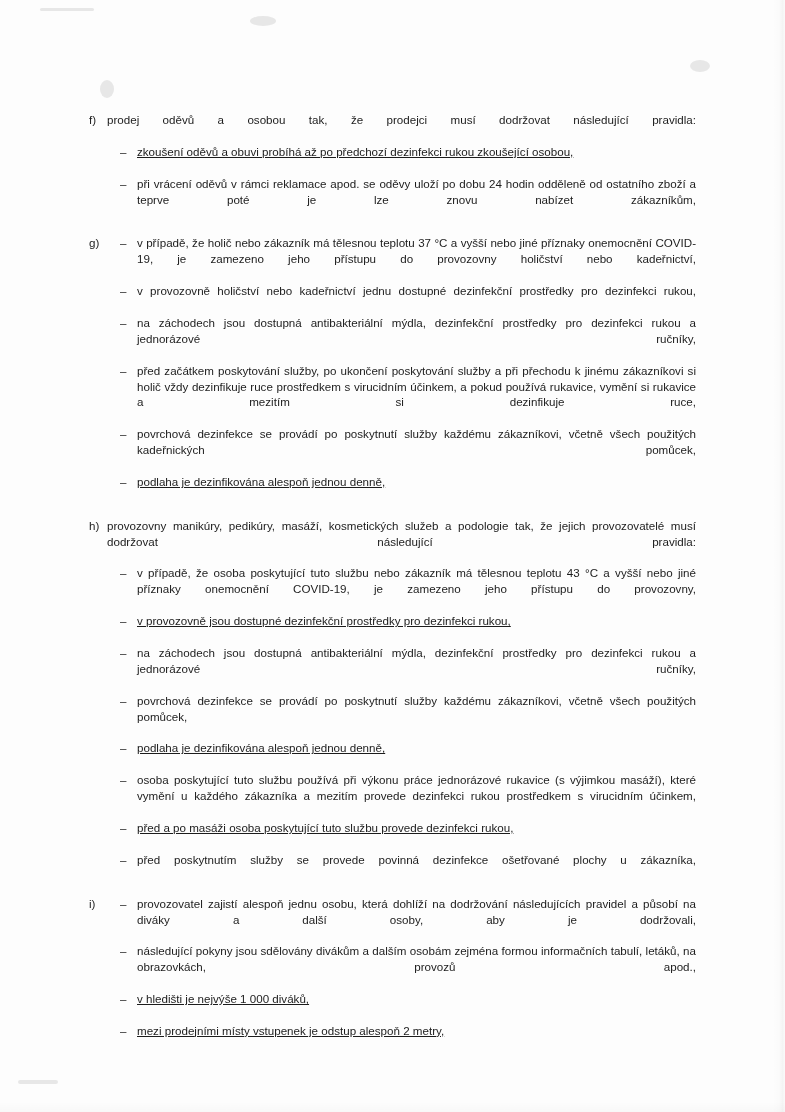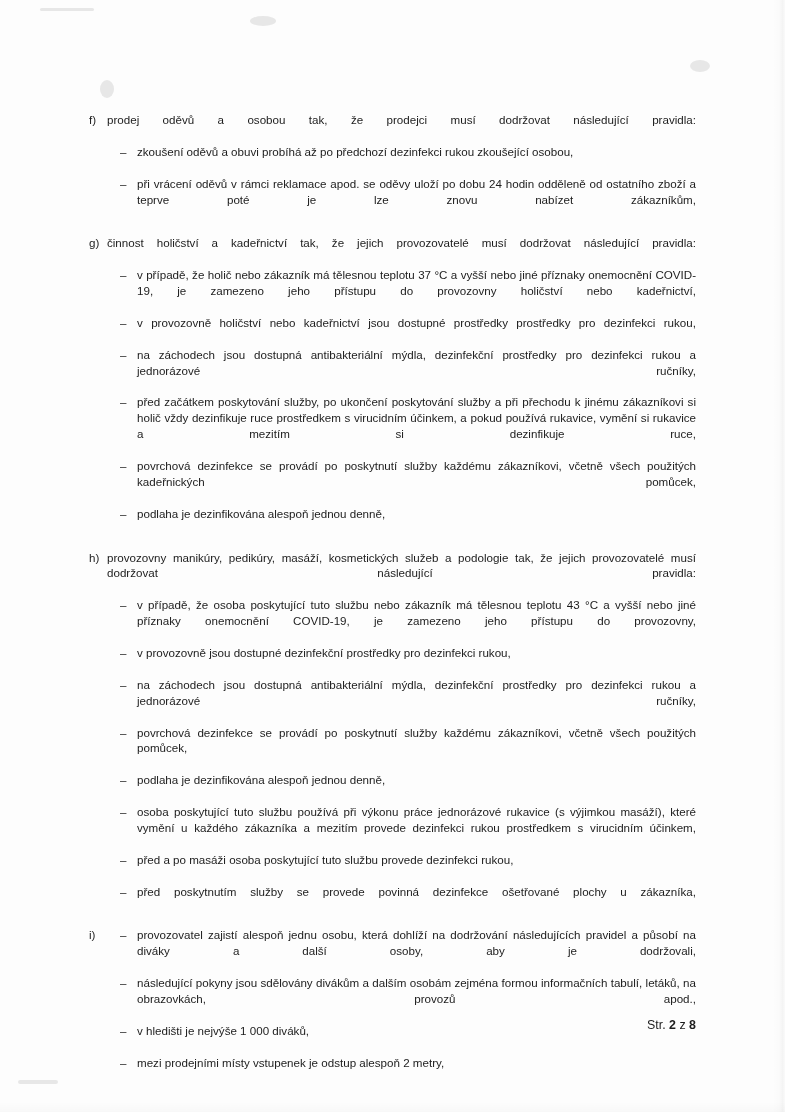--- a/index.html
+++ b/index.html
@@ -112,20 +112,21 @@
     font-size: 11.6px;
   }
   .dash-text {
     display: block;
     text-align: justify;
     text-justify: inter-word;
   }
   
   .dash-item.single .dash-text {
     text-align: left;
+    text-decoration: underline;
   }
 
   
   .page-footer {
     position: absolute;
     left: 89px;
     top: 1017px;
     width: 607px;
     text-align: right;
     font-size: 12.4px;
@@ -158,29 +159,28 @@
         </li>
         <li class="dash-item">
           <span class="dash-marker">–</span>
           <span class="dash-text">při vrácení oděvů v rámci reklamace apod. se oděvy uloží po dobu 24 hodin odděleně od ostatního zboží a teprve poté je lze znovu nabízet zákazníkům,</span>
         </li>
       </ul>
     </div>
 
     <div class="lettered-item">
       <span class="lettered-marker">g)</span>
-      <span class="lettered-text">činnost holičství a kadeřnictví tak, že jejich provozovatelé musí dodržovat následující pravidla:</span>
       <ul class="dash-list">
         <li class="dash-item">
           <span class="dash-marker">–</span>
           <span class="dash-text">v případě, že holič nebo zákazník má tělesnou teplotu 37 °C a vyšší nebo jiné příznaky onemocnění COVID-19, je zamezeno jeho přístupu do provozovny holičství nebo kadeřnictví,</span>
         </li>
         <li class="dash-item">
           <span class="dash-marker">–</span>
-          <span class="dash-text">v provozovně holičství nebo kadeřnictví jsou dostupné prostředky prostředky pro dezinfekci rukou,</span>
+          <span class="dash-text">v provozovně holičství nebo kadeřnictví jednu dostupné dezinfekční prostředky pro dezinfekci rukou,</span>
         </li>
         <li class="dash-item">
           <span class="dash-marker">–</span>
           <span class="dash-text">na záchodech jsou dostupná antibakteriální mýdla, dezinfekční prostředky pro dezinfekci rukou a jednorázové ručníky,</span>
         </li>
         <li class="dash-item">
           <span class="dash-marker">–</span>
           <span class="dash-text">před začátkem poskytování služby, po ukončení poskytování služby a při přechodu k jinému zákazníkovi si holič vždy dezinfikuje ruce prostředkem s virucidním účinkem, a pokud používá rukavice, vymění si rukavice a mezitím si dezinfikuje ruce,</span>
         </li>
         <li class="dash-item">
@@ -251,22 +251,16 @@
         <li class="dash-item single">
           <span class="dash-marker">–</span>
           <span class="dash-text">mezi prodejními místy vstupenek je odstup alespoň 2 metry,</span>
         </li>
 
       </ul>
     </div>
 
   </div>
 
-  <div class="page-footer">
-    <span>Str.</span>
-    <span class="num">2</span>
-    <span>z</span>
-    <span class="num">8</span>
-  </div>
 
   <div class="scan-edge-right"></div>
   <div class="scan-edge-bottom"></div>
 </div>
 
 </body></html>

